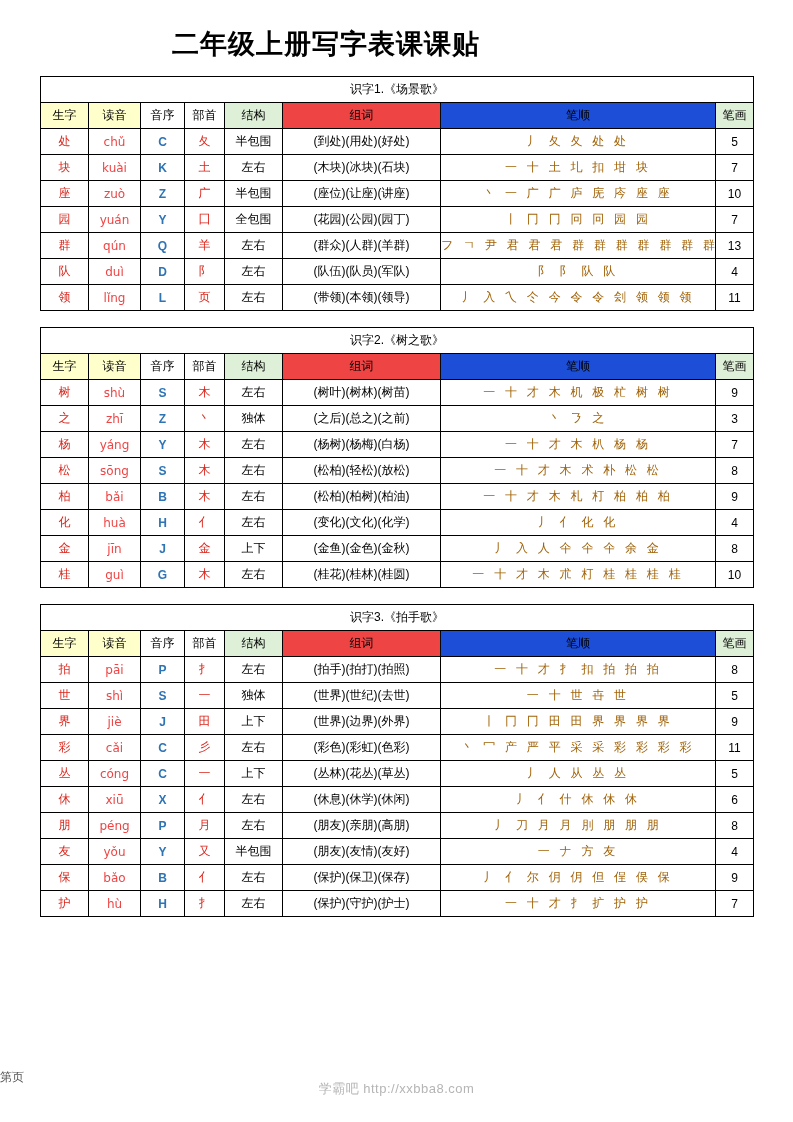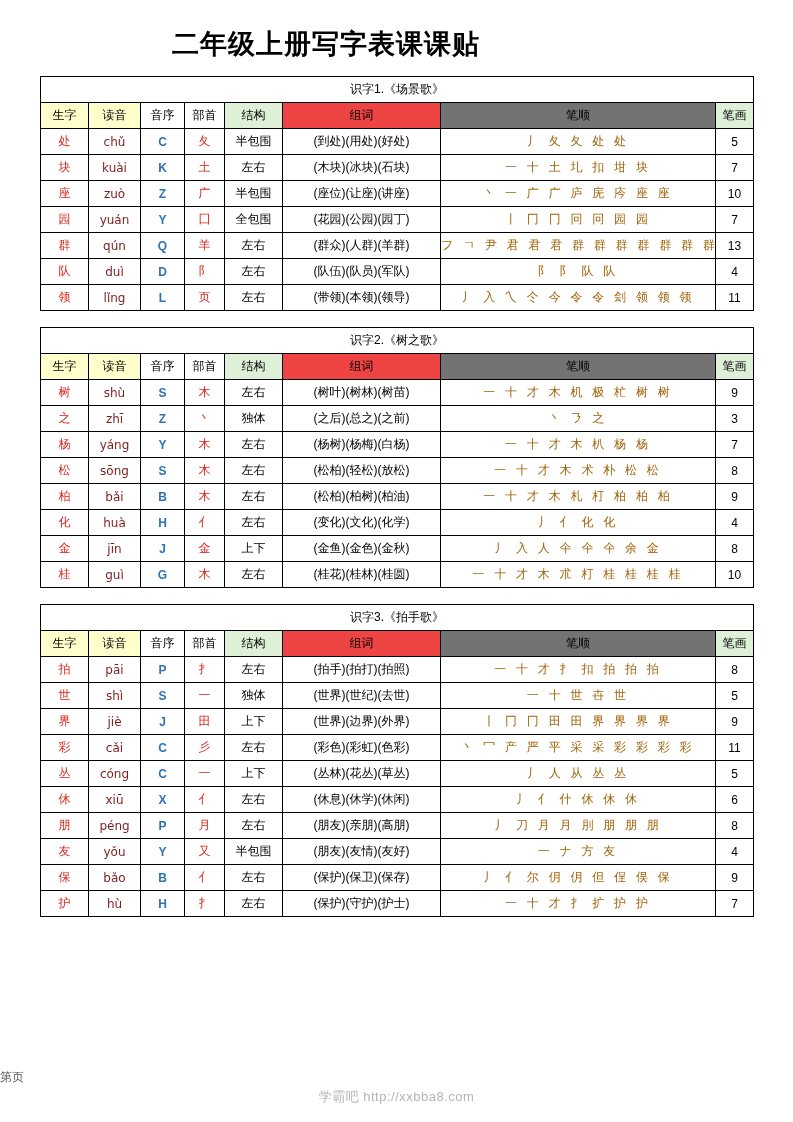--- a/index.html
+++ b/index.html
@@ -55,24 +55,24 @@
     background: #ffffff;
   }
   
   .hdr td { height: 22px; font-size: 12.5px; }
   .h-shengzi { background: #ffffcc; }
   .h-duyin   { background: #ffffcc; }
   .h-yinxu   { background: #ffffff; }
   .h-bushou  { background: #ffffff; }
   .h-jiegou  { background: #dff0d8; }
   .h-zuci    { background: #ef4444; }
-  .h-bishun  { background: #737373; }
+  .h-bishun  { background: #1d4ed8; }
   .h-bihua   { background: #dff0d8; }
   .han { color: #d9261c; font-size: 15px; font-family: "DejaVu Sans", sans-serif; }
-  .pinyin { color: #7f1d1d; font-size: 12px; font-family: "DejaVu Sans", sans-serif; }
+  .pinyin { color: #ef4444; font-size: 12px; font-family: "DejaVu Sans", sans-serif; }
   .yinxu { color: #2e74b5; font-size: 13px; font-weight: bold; }
   .bushou { color: #d9261c; font-size: 13px; font-family: "DejaVu Sans", sans-serif; }
   .jiegou { color: #000; font-size: 11.5px; }
   .zuci { color: #000; font-size: 11.5px; letter-spacing: 0px; }
   .bihua { color: #000; font-size: 12px; }
   .bishun {
     color: #a16207;
     font-size: 14px;
     text-align: left;
     padding-left: 6px;
@@ -96,21 +96,21 @@
     bottom: 36px;
     left: 0;
     width: 793px;
     text-align: left;
     font-size: 12px;
     color: #888;
   }
   .footer .page-num { color: #555; }
   .watermark {
     position: absolute;
-    bottom: 16px;
+    bottom: 24px;
     left: 0;
     width: 793px;
     text-align: center;
     font-size: 13px;
     color: #b5b5b5;
     letter-spacing: 0.5px;
   }
 </style>
 </head>
 <body>

